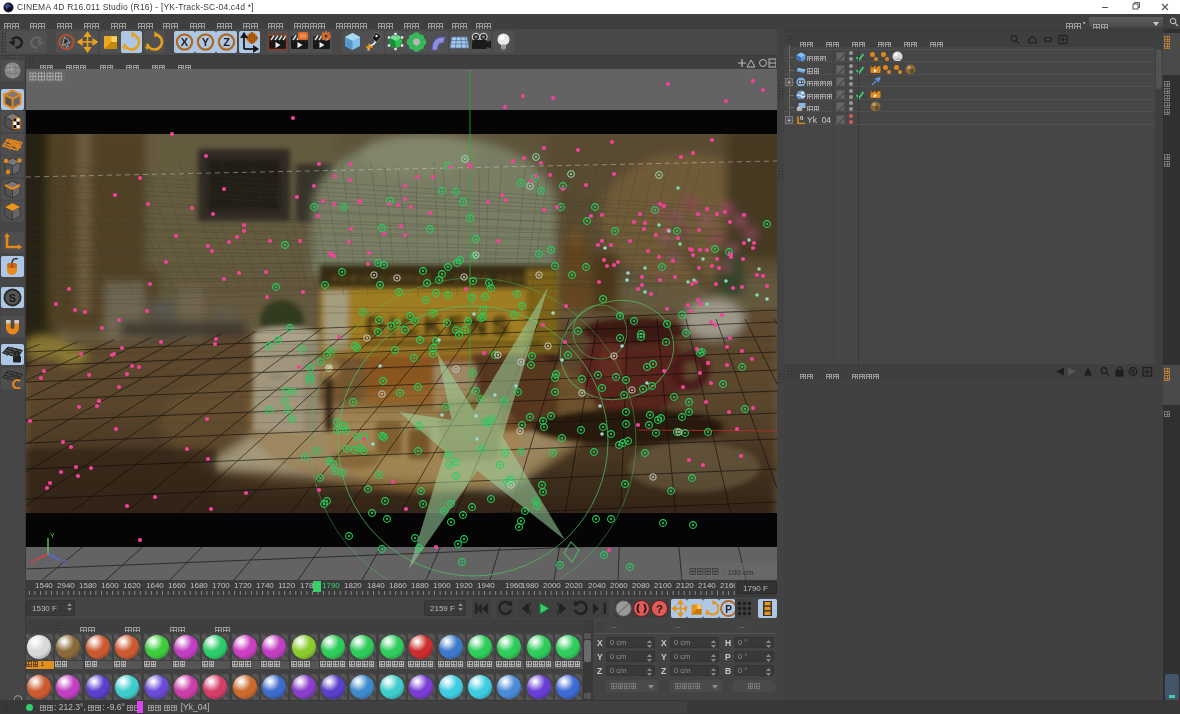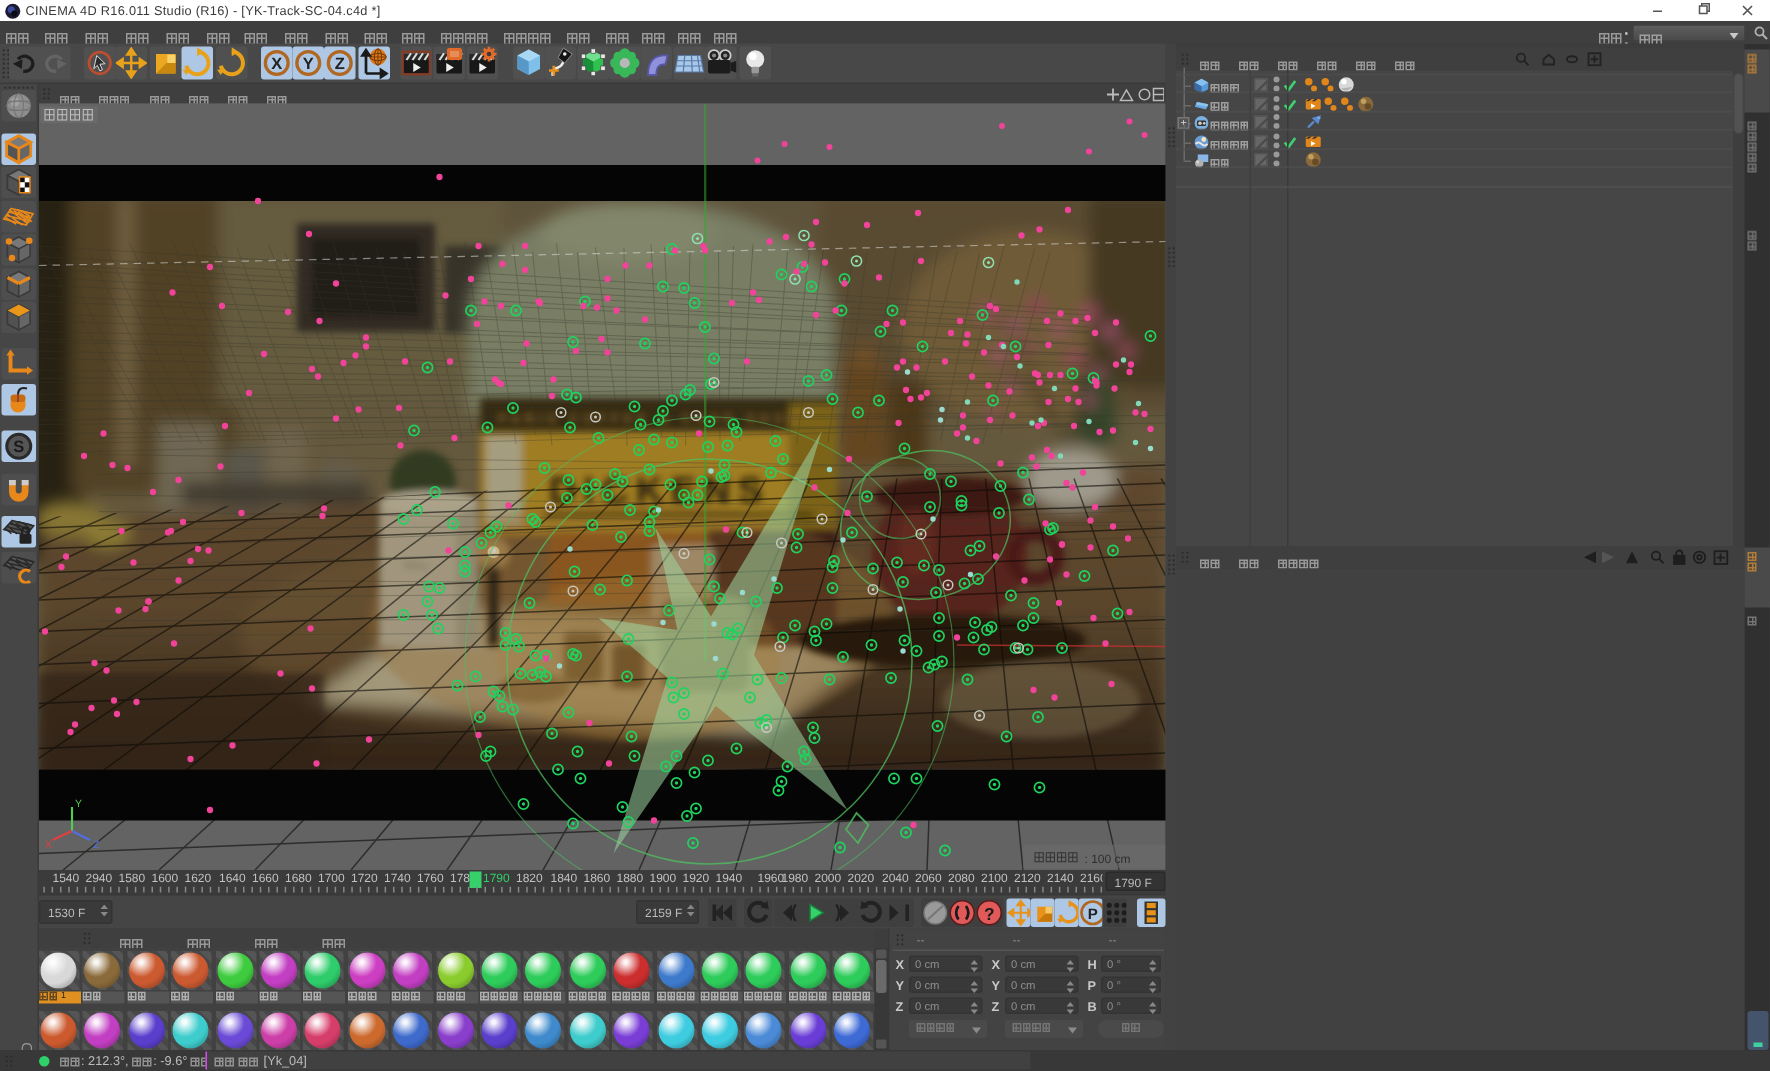--- a/index.html
+++ b/index.html
@@ -1313,21 +1313,21 @@
       <span class="abs" style="left:31px;top:1px;">2940</span>
       <span class="abs" style="left:53px;top:1px;">1580</span>
       <span class="abs" style="left:75px;top:1px;">1600</span>
       <span class="abs" style="left:97px;top:1px;">1620</span>
       <span class="abs" style="left:120px;top:1px;">1640</span>
       <span class="abs" style="left:142px;top:1px;">1660</span>
       <span class="abs" style="left:164px;top:1px;">1680</span>
       <span class="abs" style="left:186px;top:1px;">1700</span>
       <span class="abs" style="left:208px;top:1px;">1720</span>
       <span class="abs" style="left:230px;top:1px;">1740</span>
-      <span class="abs" style="left:252px;top:1px;">1760</span>
+      <span class="abs" style="left:252px;top:1px;">1120</span>
       <span class="abs" style="left:274px;top:1px;">1780</span>
       <span class="abs" style="left:296px;top:1px;color:#35d06a;text-align:center;">1790</span>
       <span class="abs" style="left:318px;top:1px;">1820</span>
       <span class="abs" style="left:341px;top:1px;">1840</span>
       <span class="abs" style="left:363px;top:1px;">1860</span>
       <span class="abs" style="left:385px;top:1px;">1880</span>
       <span class="abs" style="left:407px;top:1px;">1900</span>
       <span class="abs" style="left:429px;top:1px;">1920</span>
       <span class="abs" style="left:451px;top:1px;">1940</span>
       <span class="abs" style="left:479px;top:1px;">1960</span>
@@ -1919,20 +1919,35 @@
               <line x1="1" y1="8" x2="8" y2="1" stroke="#4a4a4a" stroke-width="1.5"></line>
             </svg></div>
           <div class="abs" style="left:65px;top:0px;width:4px;height:4px;border-radius:50%;background:#999"></div>
           <div class="abs" style="left:65px;top:6px;width:4px;height:4px;border-radius:50%;background:#999"></div>
           <span class="abs" style="left:86px;top:0px"><svg width="11" height="11" viewBox="0 0 11 11">
               <circle cx="5.5" cy="5.5" r="5" fill="#8a6a3a"></circle>
               <circle cx="4" cy="3.5" r="1.8" fill="#c0a060"></circle>
               <circle cx="7" cy="7" r="2.2" fill="#5a4020" opacity=".7"></circle>
             </svg></span>
         </div>
+        <div class="orow" style="top:67.0px">
+          <div class="abs" style="left:5px;top:-6px;width:1px;height:12px;background:#6a6a6a"></div>
+          <div class="abs" style="left:5px;top:6px;width:5px;height:1px;background:#6a6a6a"></div>
+          <div class="abs" style="left:1px;top:2px;width:8px;height:8px;background:#555;border:1px solid #777;color:#ddd;font-size:7px;line-height:7px;text-align:center">+</div>
+          <span class="abs" style="left:12px;top:1px"><svg width="10" height="10" viewBox="0 0 10 10">
+              <path d="M2 1.5 V8.5 H9" stroke="#e8871a" stroke-width="1.6" fill="none"></path>
+              <text x="4" y="5" font-size="6" font-weight="bold" fill="#ddd">0</text>
+            </svg></span>
+          <span class="abs" style="left:23px;top:1px">Yk_04</span>
+          <div class="abs" style="left:52px;top:1px;width:9px;height:9px;background:#666;border:1px solid #555"><svg width="9" height="9">
+              <line x1="1" y1="8" x2="8" y2="1" stroke="#4a4a4a" stroke-width="1.5"></line>
+            </svg></div>
+          <div class="abs" style="left:65px;top:0px;width:4px;height:4px;border-radius:50%;background:#e05a5a"></div>
+          <div class="abs" style="left:65px;top:6px;width:4px;height:4px;border-radius:50%;background:#e05a5a"></div>
+        </div>
         <div class="abs" style="left:74px;top:0;width:1px;height:330px;background:#3a3a3a"></div>
         <div class="abs" style="left:0;top:2px;width:371px;height:1px;background:#4f4f4f"></div>
         <div class="abs" style="left:0;top:14px;width:371px;height:1px;background:#4f4f4f"></div>
         <div class="abs" style="left:0;top:27px;width:371px;height:1px;background:#4f4f4f"></div>
         <div class="abs" style="left:0;top:39px;width:371px;height:1px;background:#4f4f4f"></div>
         <div class="abs" style="left:0;top:52px;width:371px;height:1px;background:#4f4f4f"></div>
         <div class="abs" style="left:0;top:64px;width:371px;height:1px;background:#4f4f4f"></div>
         <div class="abs" style="left:0;top:77px;width:371px;height:1px;background:#4f4f4f"></div>
         <div class="abs" style="left:49px;top:0;width:1px;height:330px;background:#3f3f3f"></div>
         <div class="abs" style="left:371px;top:0;width:8px;height:330px;background:#3e3e3e">
@@ -1981,16 +1996,16 @@
         <div><i class="k s"></i></div>
       </div>
       <div class="abs" style="left:2px;top:645px;width:14px;height:26px;background:#44546a;border-radius:2px">
         <div class="abs" style="left:4px;bottom:2px;width:6px;height:3px;background:#3fd0a0"></div>
       </div>
     </div>
     <div id="status" class="abs">
       <div class="grip" style="left:3px;top:3px;height:9px"></div>
       <div class="abs" style="left:26px;top:4px;width:7px;height:7px;border-radius:50%;background:#2fd06a"></div>
       <span class="abs" style="left:40px"><i class="k s"></i><i class="k s"></i>: 212.3°, <i class="k s"></i><i class="k s"></i>: -9.6° <i class="k s"></i><i class="k s"></i></span>
-      <div class="abs" style="left:137px;top:1px;width:550px;height:12px;background:#414141;border-left:1px solid #d946ef">
+      <div class="abs" style="left:137px;top:1px;width:550px;height:12px;background:#414141;border-left:6px solid #d946ef">
         <span style="position:absolute;left:5px;top:-1px"><i class="k s"></i><i class="k s"></i> <i class="k s"></i><i class="k s"></i> [Yk_04]</span>
       </div>
     </div>
   </div>
 </body></html>

